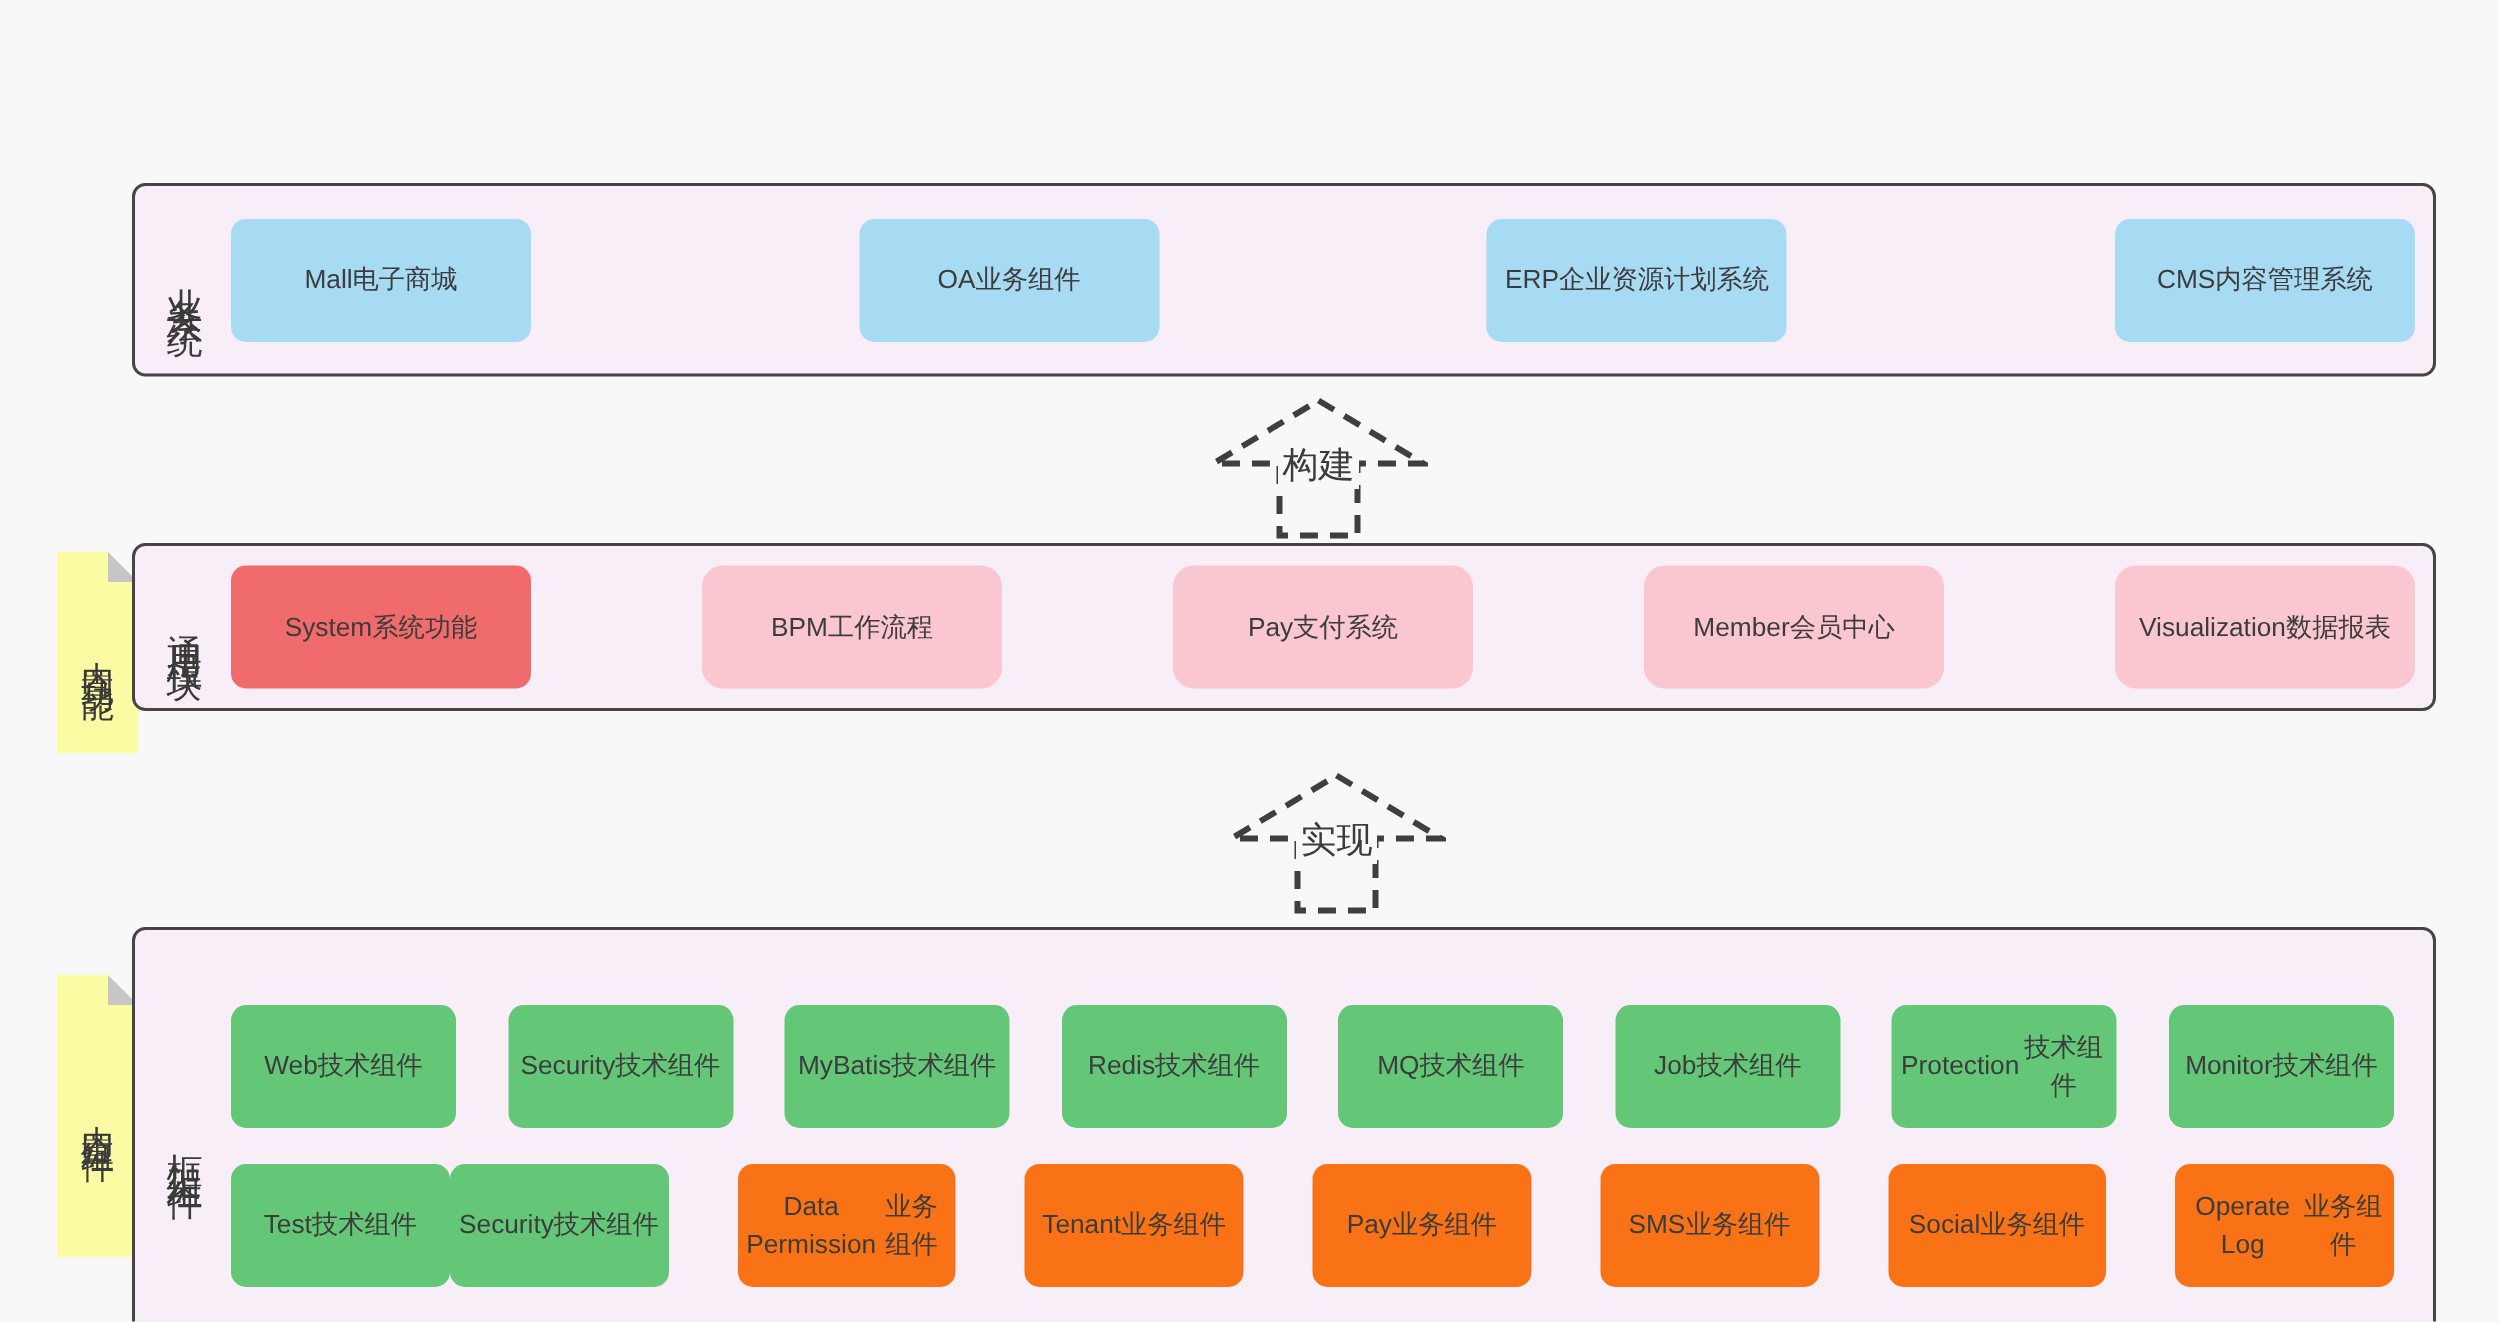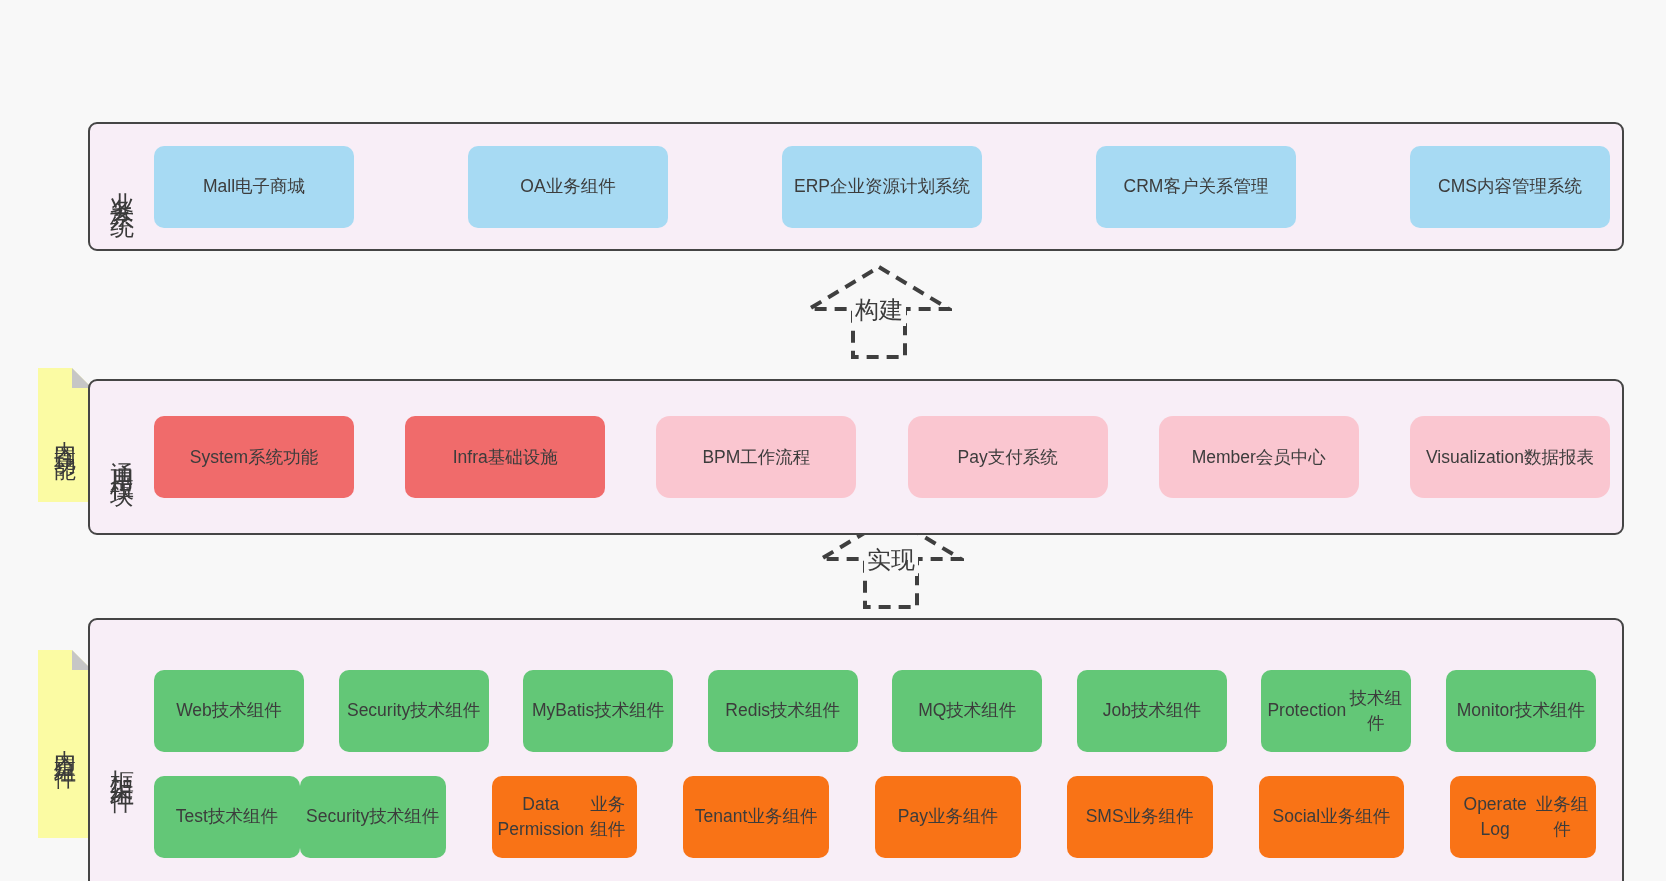--- a/index.html
+++ b/index.html
@@ -8,21 +8,21 @@
     background:#f8f8f8;
     font-family:"Liberation Sans","DejaVu Sans",sans-serif;
     color:#3c3c3c;
   }
   
   .layer{
     position:absolute;left:88px;width:1536px;box-sizing:border-box;
     background:#f8eef7;border:2px solid #454545;border-radius:9px;z-index:2;
   }
   .layer1{top:122px;height:129px;}
-  .layer2{top:379px;height:156px;}
+  .layer2{top:362px;height:112px;}
   .layer3{top:618px;height:291px;}
   .v-label{
     position:absolute;left:0;top:0;bottom:0;width:64px;
     display:flex;align-items:center;justify-content:center;
     writing-mode:vertical-rl;text-orientation:upright;
     font-size:24px;letter-spacing:7px;color:#3a3a3a;
   }
   .content{
     position:absolute;left:64px;right:12px;top:0;bottom:0;
     display:flex;flex-direction:column;justify-content:center;gap:24px;
@@ -85,24 +85,20 @@
       </div>
       <div class="box blue">
         <span>OA</span>
         <span>业务组件</span>
       </div>
       <div class="box blue">
         <span>ERP</span>
         <span>企业资源计划系统</span>
       </div>
       <div class="box blue">
-        <span>CRM</span>
-        <span>客户关系管理</span>
-      </div>
-      <div class="box blue">
         <span>CMS</span>
         <span>内容管理系统</span>
       </div>
     </div>
   </div>
 </section>
 
 <div class="arrow" style="left:806px;top:264px;">
   <svg width="146" height="96" viewBox="0 0 146 96">
     <path d="M73 3 L143 45 L99 45 L99 93 L47 93 L47 45 L3 45 Z" fill="none" stroke="#3f3f3f" stroke-width="4" stroke-dasharray="12 8"></path>
@@ -111,24 +107,20 @@
 </div>
 
 <section class="layer layer2">
   <div class="v-label">通用模块</div>
   <div class="content">
     <div class="row">
       <div class="box red">
         <span>System</span>
         <span>系统功能</span>
       </div>
-      <div class="box red">
-        <span>Infra</span>
-        <span>基础设施</span>
-      </div>
       <div class="box pink">
         <span>BPM</span>
         <span>工作流程</span>
       </div>
       <div class="box pink">
         <span>Pay</span>
         <span>支付系统</span>
       </div>
       <div class="box pink">
         <span>Member</span>

